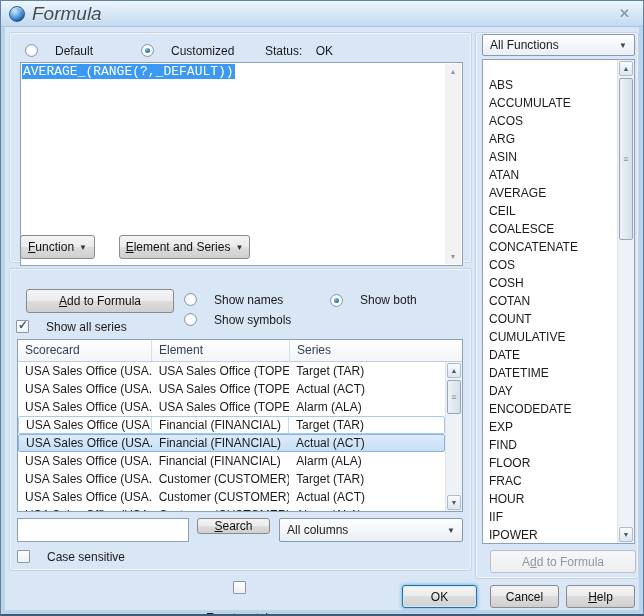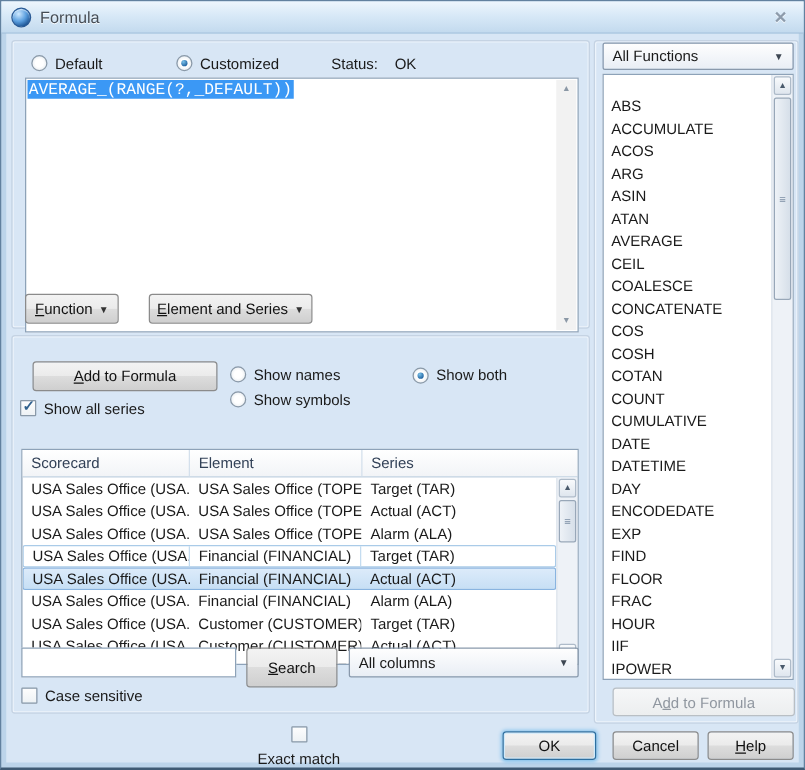--- a/index.html
+++ b/index.html
@@ -20,22 +20,23 @@
     display:flex; align-items:center;
   }
   .app-icon {
     width:16px; height:16px; border-radius:50%;
     margin-left:8px;
     background:radial-gradient(circle at 35% 30%, #cfe9ff 0%, #5b9fdf 45%, #1d5494 78%, #123a6e 100%);
     border:1px solid #2a5a95;
     box-shadow:inset 0 1px 1px rgba(255,255,255,.6);
   }
   .title {
-    margin-left:7px; font-size:13px; color:#444c55;
+    margin-left:7px; font-size:19px; color:#444c55;
     text-shadow:0 1px 0 rgba(255,255,255,.85);
+    font-style:italic;
   }
   .close-x {
     position:absolute; right:13px; top:5px; font-size:13px; font-weight:bold;
     color:#8d9bab; cursor:default; text-shadow:0 1px 0 rgba(255,255,255,.7);
   }
   .body-bg {
     position:absolute; left:4px; top:26px; right:4px; bottom:4px;
     background:#d8e6f5;
   }
 
@@ -43,21 +44,21 @@
     position:absolute; border:1px solid #c5d3e3; border-radius:3px;
     box-shadow:inset 0 0 0 1px rgba(255,255,255,.55);
   }
   .gb1 { left:8px; top:31px; width:463px; height:231px; }
   .gb2 { left:8px; top:267px; width:463px; height:303px; }
   .gb3 { left:474px; top:31px; width:164px; height:547px; }
 
   .abs { position:absolute; }
 
   
-  .opt { display:flex; align-items:center; gap:6px; height:15px; cursor:default; }
+  .opt { display:flex; align-items:center; gap:17px; height:15px; cursor:default; }
   .rb {
     width:13px; height:13px; border-radius:50%;
     border:1px solid #8a99a8;
     background:radial-gradient(#ffffff 40%, #dde4ea);
     position:relative; flex:0 0 auto;
   }
   .rb.on::after {
     content:""; position:absolute; left:3px; top:3px; width:5px; height:5px;
     border-radius:50%;
     background:radial-gradient(circle at 35% 30%, #79c1ea, #1d5e9c 80%);
@@ -110,21 +111,21 @@
   .combo {
     display:flex; align-items:center; padding:0 7px;
     background:linear-gradient(#fefefe,#e9eef5);
     border:1px solid #8999ac; border-radius:2px; font-size:12px; cursor:default;
   }
   .combo .arrow { margin-left:auto; font-size:8px; color:#3d4752; }
 
   
   .table {
     left:16px; top:338px; width:446px; height:173px;
-    background:#fff; border:1px solid #8da2b8; overflow:hidden;margin-top:20px;
+    background:#fff; border:1px solid #8da2b8; overflow:hidden;
   }
   .thead {
     display:flex; height:22px;
     background:linear-gradient(#ffffff,#f2f4f7);
     border-bottom:1px solid #bfcfdf;
   }
   .th {
     padding:3px 0 0 7px; color:#324157; font-size:12px;
     border-right:1px solid #d4e0ec;
   }
@@ -302,21 +303,21 @@
         </div>
       </div>
     <div class="vscroll" style="top:22px;">
       <div class="sb-btn sb-up">▲</div>
       <div class="sb-thumb" style="top:18px; height:34px;">≡</div>
       <div class="sb-btn sb-down">▼</div>
     </div>
   </div>
 
   <input class="abs textinput" value="" style="">
-  <div class="abs btn" style="left:196px; top:517px; width:73px; height:32px;">
+  <div class="abs btn" style="left:196px; top:517px; width:73px; height:16px;">
     <span><u>S</u>earch</span>
   </div>
   <div class="abs combo" style="left:278px; top:517px; width:184px; height:24px;gap:19px;">
     <span>All columns</span>
     <span class="arrow">▼</span>
   </div>
 
   <div class="abs opt" style="left:16px; top:548px;">
     <span class="cb"></span>
     <span>Case sensitive</span>

